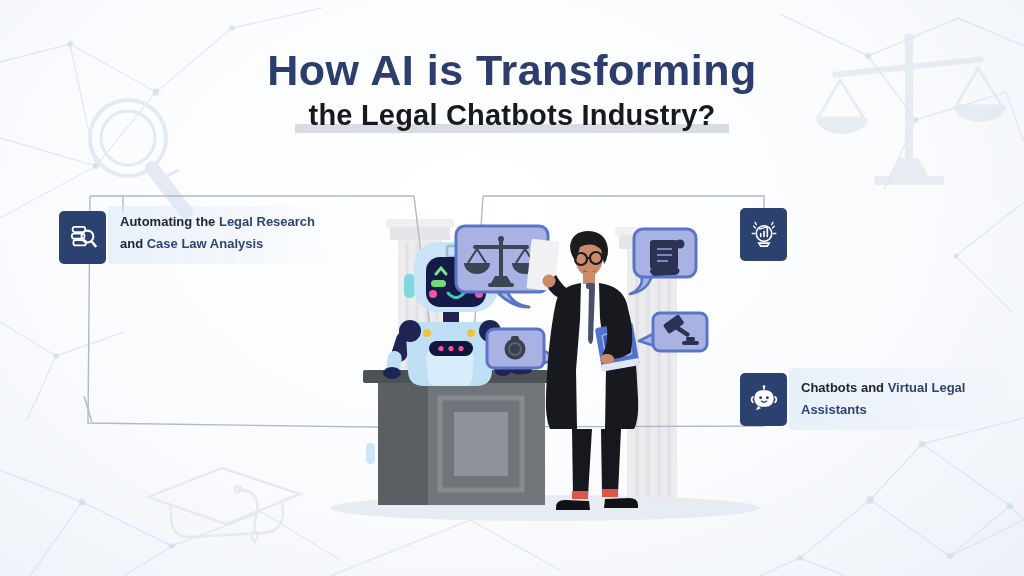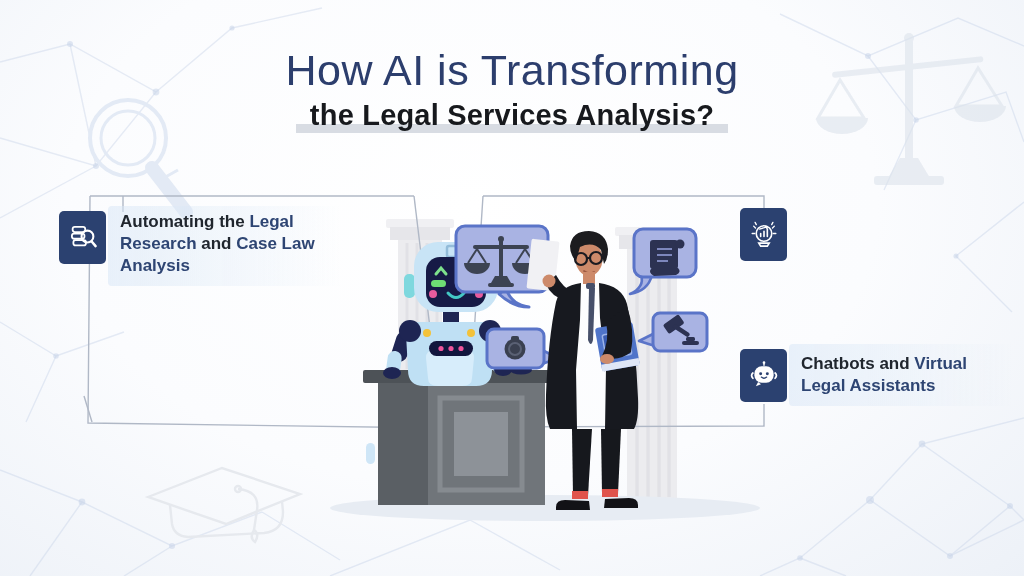--- a/index.html
+++ b/index.html
@@ -7,37 +7,37 @@
     position:relative;width:1024px;height:576px;overflow:hidden;
     font-family:"Liberation Sans","DejaVu Sans",sans-serif;
     background:
       radial-gradient(ellipse 900px 620px at 46% 36%, #ffffff 0%, #fbfcfe 45%, #eef2f8 82%, #e7ecf4 100%);
   }
   svg{display:block}
   .layer{position:absolute;inset:0;pointer-events:none}
 
   
   .title-wrap{position:absolute;left:0;top:46px;width:100%;text-align:center}
-  .title-main{font-size:43px;font-weight:normal;color:#2c3e6d;letter-spacing:.5px;line-height:1.15}
+  .title-main{font-size:43px;font-weight:bold;color:#2c3e6d;letter-spacing:.5px;line-height:1.15}
   .subtitle-wrap{position:relative;display:inline-block;margin-top:4px}
   .subtitle-bar{position:absolute;left:-14px;right:-14px;bottom:-1px;height:9px;background:#d8dce3;z-index:0}
   .title-sub{position:relative;z-index:1;font-size:29px;font-weight:bold;color:#17191d;letter-spacing:.2px}
 
   
   .callout{position:absolute;display:flex;align-items:flex-start;gap:2px;z-index:5}
   .icon-tile{flex:0 0 auto;width:47px;height:53px;background:#2b4170;border-radius:5px;
     display:flex;align-items:center;justify-content:center}
-  .callout-text{font-size:17px;font-weight:bold;line-height:22px;color:#20262e;
+  .callout-text{font-size:13px;font-weight:bold;line-height:22px;color:#20262e;
     padding:5px 16px 9px 12px;border-radius:4px;
     background:linear-gradient(90deg, rgba(216,230,246,.55) 0%, rgba(224,236,248,.28) 62%, rgba(232,241,250,0) 100%)}
   .callout-text .ac{color:#2e4573}
   .co-tl{left:59px;top:206px}  .co-tl .icon-tile{margin-top:5px} .co-tl .callout-text{width:206px}
   .co-bl{left:59px;top:338px}  .co-bl .icon-tile{margin-top:6px} .co-bl .callout-text{width:170px}
   .co-tr{left:740px;top:203px} .co-tr .icon-tile{margin-top:5px} .co-tr .callout-text{width:196px}
-  .co-br{left:740px;top:344px} .co-br .icon-tile{margin-top:5px} .co-br .callout-text{width:196px;padding-top:9px}
+  .co-br{left:740px;top:368px} .co-br .icon-tile{margin-top:5px} .co-br .callout-text{width:196px;padding-top:9px}
 </style>
 </head>
 <body>
 
 <div id="canvas">
 
   <svg class="layer" viewBox="0 0 1024 576" aria-hidden="true">
 
     <g stroke="#c5d2e8" stroke-width="1.4" opacity="0.42" fill="none">
       <path d="M0,62 L70,44 L156,92 L96,166 L0,138 M70,44 L96,166 M156,92 L232,28 L322,8 M0,218 L96,166"></path>
@@ -246,21 +246,21 @@
       <rect x="602" y="489" width="16" height="8" fill="#e0544c"></rect>
       <path d="M556,507 q0,-7 9,-7 l24,1 l1,9 l-34,0 z" fill="#121216"></path>
       <path d="M638,505 q0,-7 -9,-7 l-24,1 l-1,9 l34,0 z" fill="#121216"></path>
     </g>
   </svg>
 
   <div class="title-wrap">
     <div class="title-main">How AI is Transforming</div>
     <div class="subtitle-wrap">
       <div class="subtitle-bar"></div>
-      <div class="title-sub">the Legal Services Analysis?</div>
+      <div class="title-sub">the Legal Chatbots Industry?</div>
     </div>
   </div>
 
   <div class="callout co-tl">
     <div class="icon-tile">
       <svg width="36" height="40" viewBox="0 0 48 54">
         <g stroke="#ffffff" fill="none" stroke-width="2.4" stroke-linecap="round">
           <rect x="10" y="12" width="17" height="7" rx="3"></rect>
           <rect x="9" y="21" width="17" height="7" rx="3"></rect>
           <rect x="11" y="30" width="17" height="7" rx="3"></rect>

